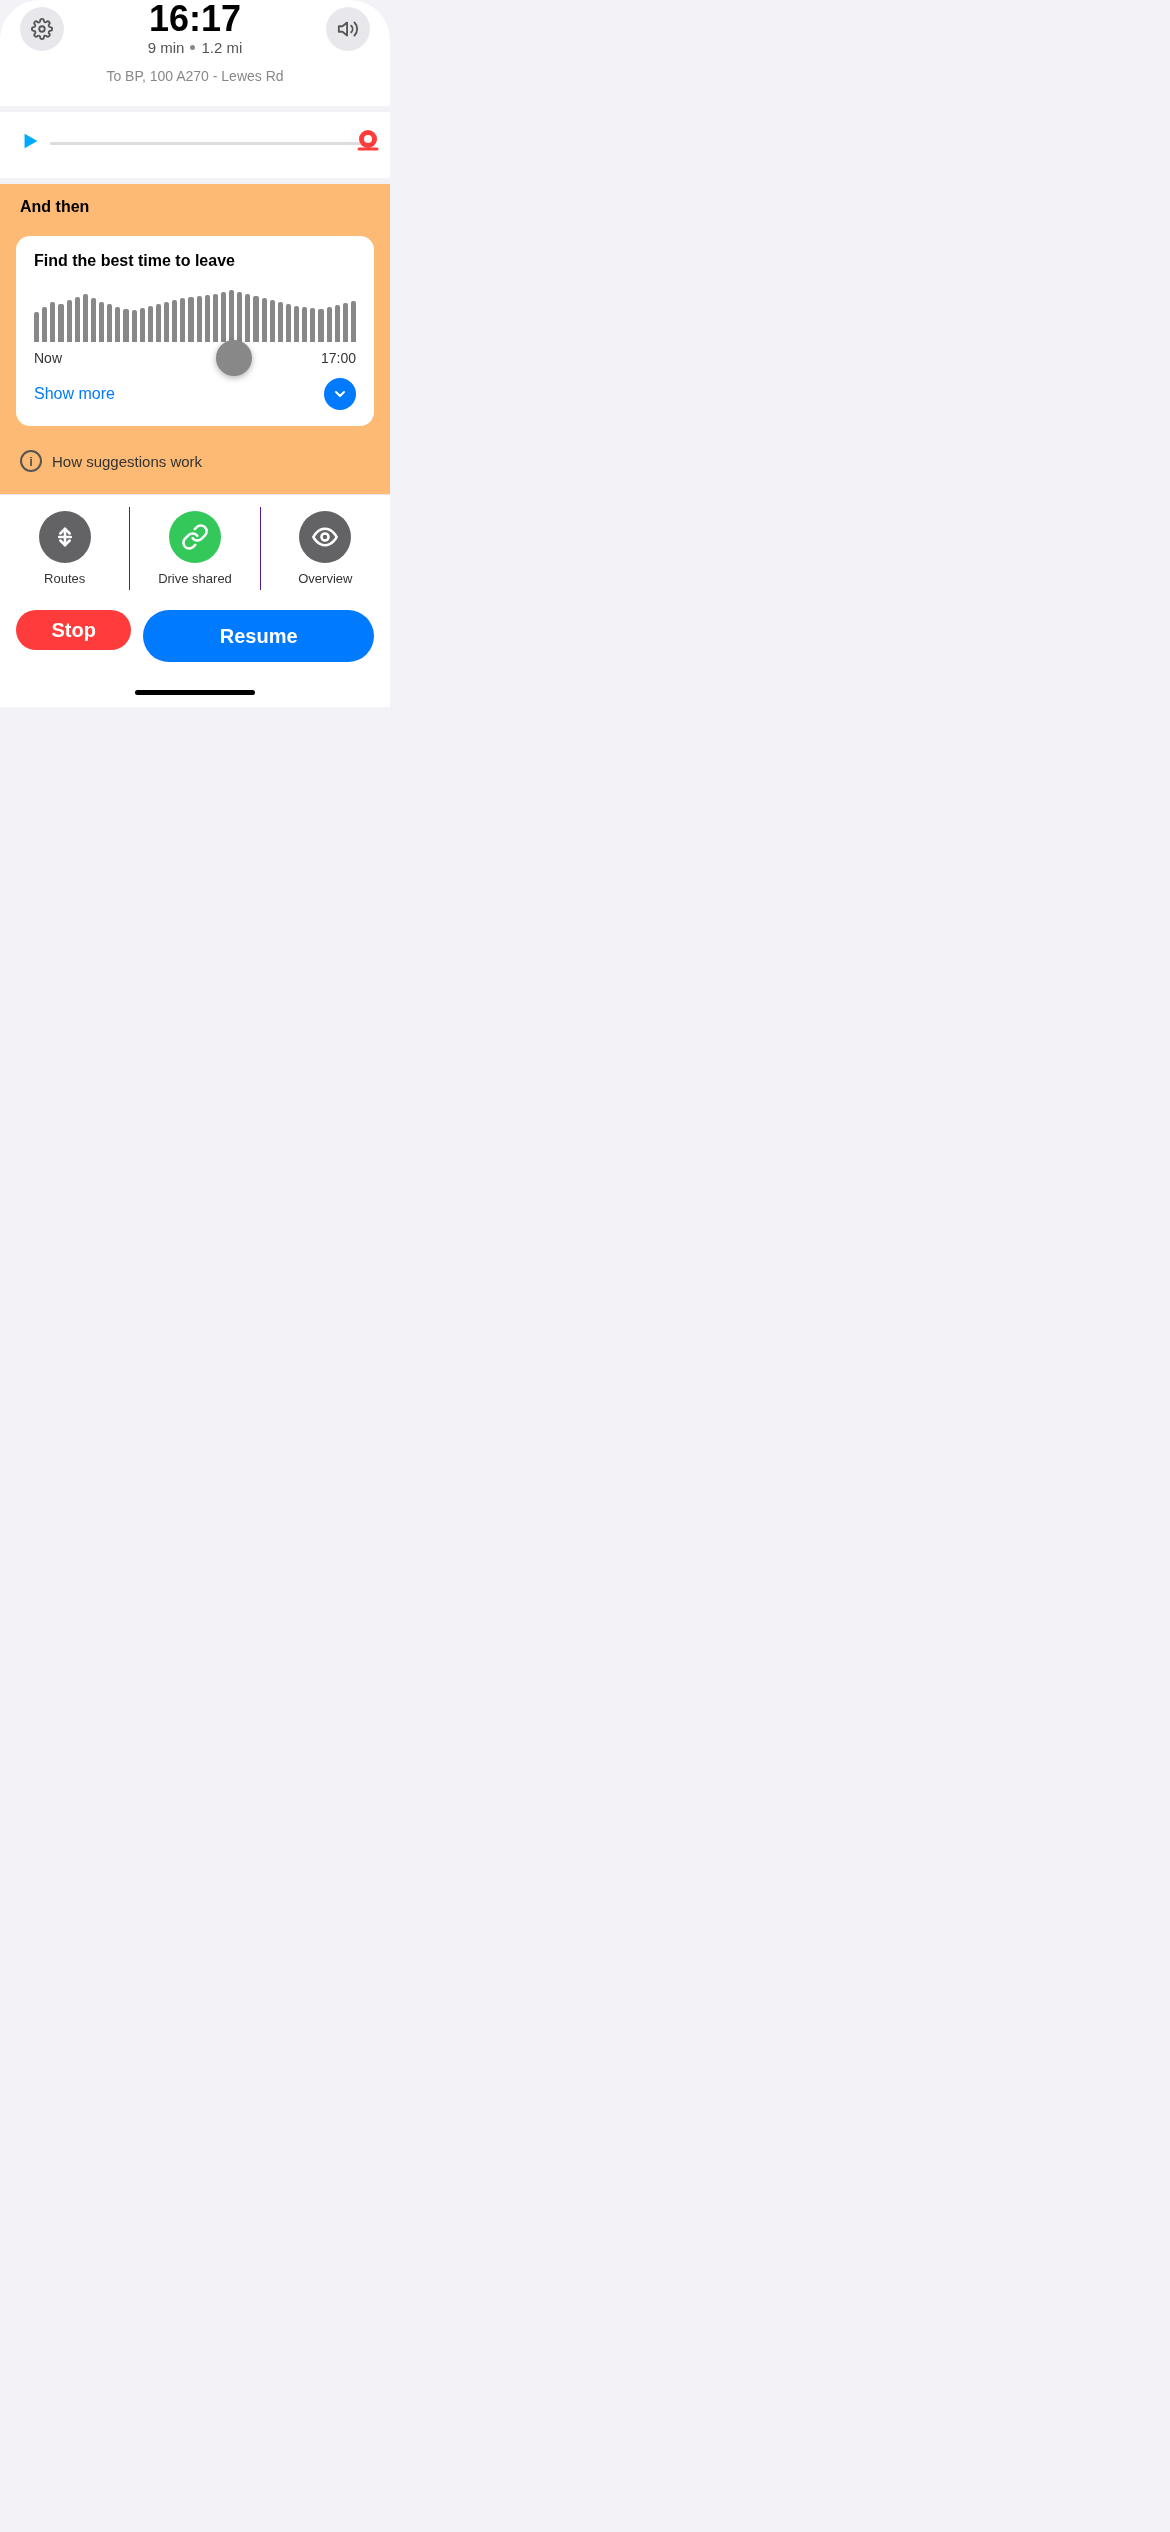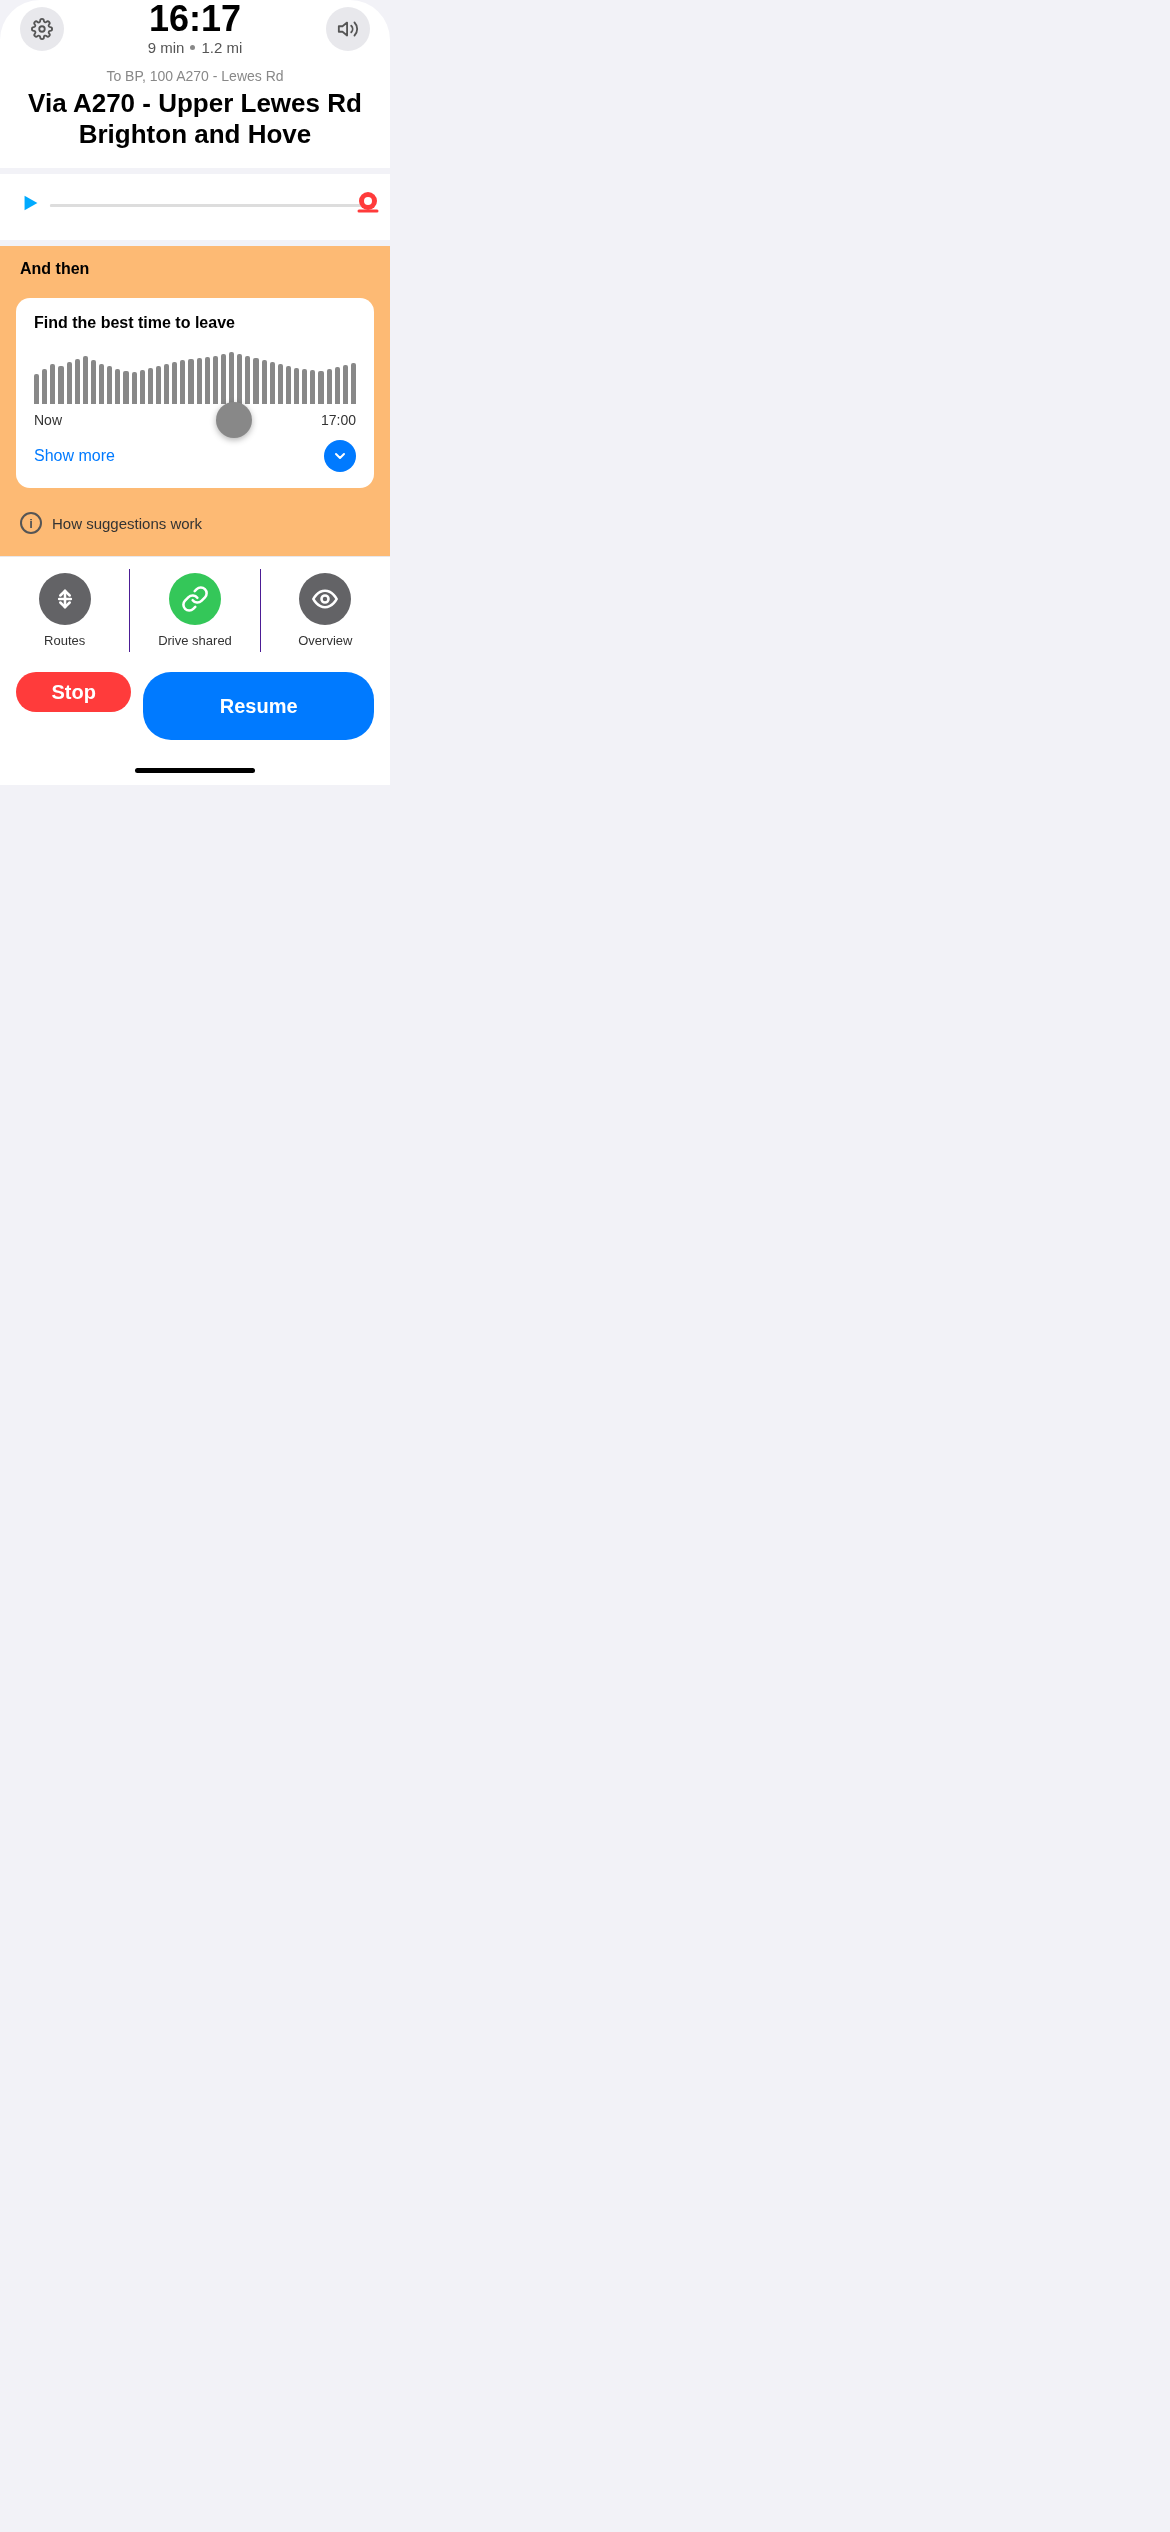--- a/index.html
+++ b/index.html
@@ -376,21 +376,21 @@
       font-size: 20px;
       font-weight: 700;
       cursor: pointer;
       display: flex;
       align-items: center;
       justify-content: center;
     }
 
     .resume-btn {
       flex: 2;
-      height: 68px;
+      height: 52px;
       background: #007aff;
       border-radius: 28px;
       border: none;
       color: white;
       font-size: 20px;
       font-weight: 700;
       cursor: pointer;
       display: flex;
       align-items: center;
       justify-content: center;
@@ -435,21 +435,20 @@
     <svg width="22" height="22" viewBox="0 0 24 24" fill="none" stroke="#555" stroke-width="2" stroke-linecap="round" stroke-linejoin="round">
       <polygon points="11 5 6 9 2 9 2 15 6 15 11 19 11 5"></polygon>
       <path d="M19.07 4.93a10 10 0 0 1 0 14.14"></path>
       <path d="M15.54 8.46a5 5 0 0 1 0 7.07"></path>
     </svg>
   </div>
 </div>
 
 <div class="route-header">
   <div class="route-to">To BP, 100 A270 - Lewes Rd</div>
-  <div class="route-via">Via A270 - Upper Lewes Rd Brighton and Hove</div>
 </div>
 
 <div class="progress-section">
   <div class="progress-bar-container">
     <span class="arrow-icon">
       <svg width="22" height="22" viewBox="0 0 24 24" fill="#00aaff">
         <polygon points="5,4 19,12 5,20"></polygon>
       </svg>
     </span>
     <div class="progress-track">

